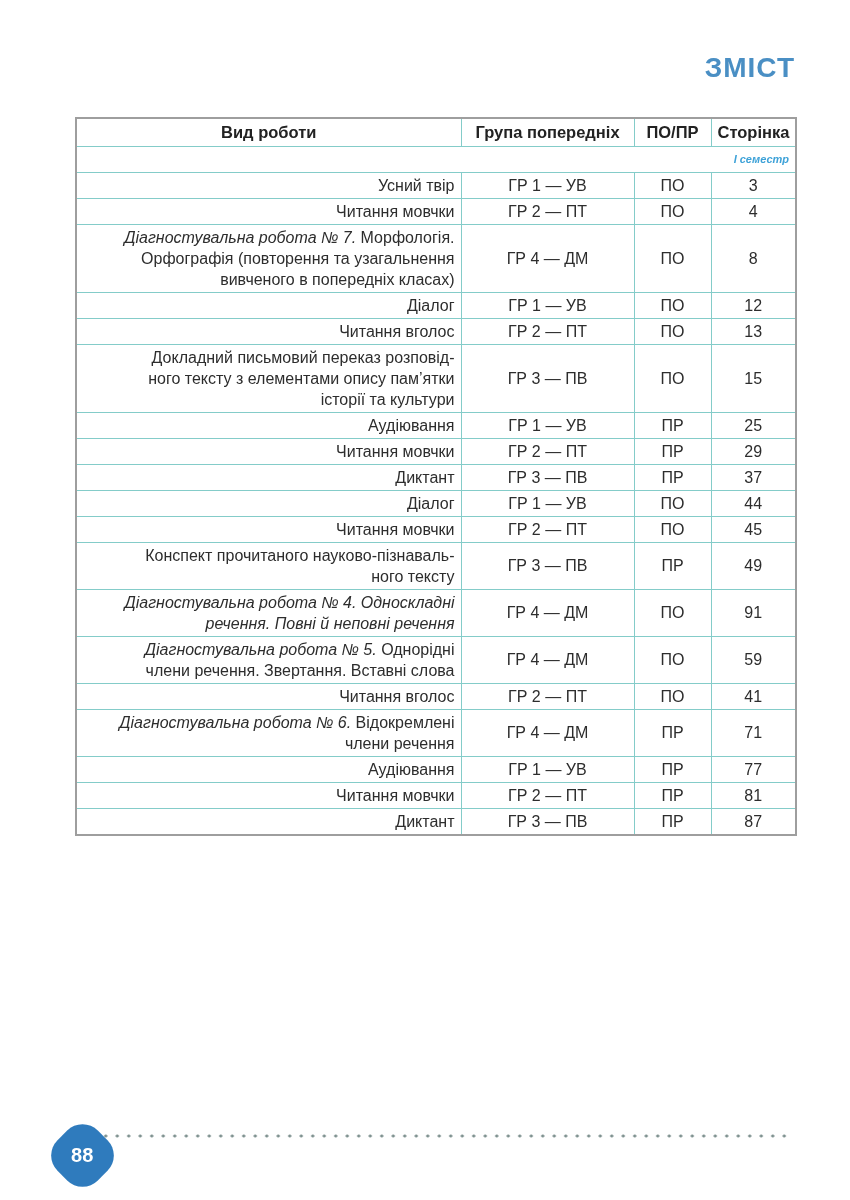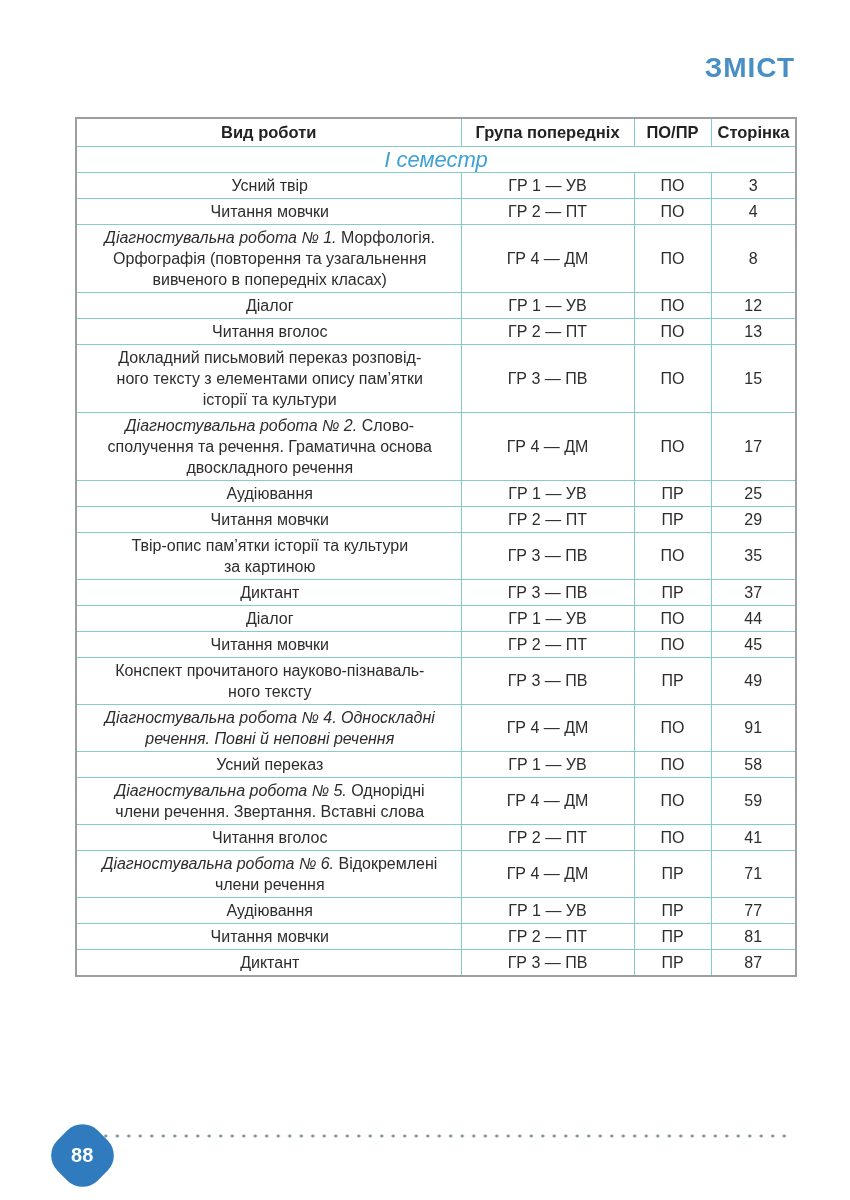--- a/index.html
+++ b/index.html
@@ -16,24 +16,24 @@
   table.toc{
     border-collapse:collapse; table-layout:fixed;
     width:720px; margin:33px 6px 0 75px;
     border:2px solid var(--border-gray);
     font-size:16px; line-height:21px;
   }
   col.c1{width:385px;} col.c2{width:173px;} col.c3{width:77px;} col.c4{width:85px;}
   th,td{border:1px solid var(--border-teal); vertical-align:middle; padding:2px 6px;}
   thead th{font-weight:bold; text-align:center; color:#222; height:28px; font-size:16.5px;}
   tr.section-row td{
-    text-align:center; color:var(--section-blue);
-    font-weight:normal; font-style:italic; height:24px; font-size:22px;
-  }
-  td.work{text-align:center; padding-left:8px; white-space:pre-line;}
+    text-align:right; color:var(--section-blue);
+    font-weight:bold; font-style:italic; height:24px; font-size:11px;
+  }
+  td.work{text-align:right; padding-left:8px; white-space:pre-line;}
   td.c{text-align:center;}
   .it{font-style:italic;}
   .footer-dots{
     position:absolute; left:100px; top:1134px; width:693px; height:4px;
     background-image:radial-gradient(circle,var(--dot-color) 1.4px,transparent 1.7px);
     background-size:11.5px 4px; background-repeat:repeat-x;
   }
   .page-badge{
     position:absolute; left:54px; top:1127px; width:57px; height:57px;
     background:var(--badge-blue); border-radius:38%;
@@ -75,21 +75,21 @@
           <td class="c">ПО</td>
           <td class="c">3</td>
         </tr>
         <tr>
           <td class="work"><span>Читання мовчки</span></td>
           <td class="c">ГР 2 — ПТ</td>
           <td class="c">ПО</td>
           <td class="c">4</td>
         </tr>
         <tr>
-          <td class="work"><span class="it">Діагностувальна робота № 1.</span><span> Морфологія.
+          <td class="work"><span class="it">Діагностувальна робота № 7.</span><span> Морфологія.
 Орфографія (повторення та узагальнення
 вивченого в попередніх класах)</span></td>
           <td class="c">ГР 4 — ДМ</td>
           <td class="c">ПО</td>
           <td class="c">8</td>
         </tr>
         <tr>
           <td class="work"><span>Діалог</span></td>
           <td class="c">ГР 1 — УВ</td>
           <td class="c">ПО</td>
@@ -103,45 +103,30 @@
         </tr>
         <tr>
           <td class="work"><span>Докладний письмовий переказ розповід-
 ного тексту з елементами опису пам’ятки
 історії та культури</span></td>
           <td class="c">ГР 3 — ПВ</td>
           <td class="c">ПО</td>
           <td class="c">15</td>
         </tr>
         <tr>
-          <td class="work"><span class="it">Діагностувальна робота № 2.</span><span> Слово-
-сполучення та речення. Граматична основа
-двоскладного речення</span></td>
-          <td class="c">ГР 4 — ДМ</td>
-          <td class="c">ПО</td>
-          <td class="c">17</td>
-        </tr>
-        <tr>
           <td class="work"><span>Аудіювання</span></td>
           <td class="c">ГР 1 — УВ</td>
           <td class="c">ПР</td>
           <td class="c">25</td>
         </tr>
         <tr>
           <td class="work"><span>Читання мовчки</span></td>
           <td class="c">ГР 2 — ПТ</td>
           <td class="c">ПР</td>
           <td class="c">29</td>
-        </tr>
-        <tr>
-          <td class="work"><span>Твір-опис пам’ятки історії та культури
-за картиною</span></td>
-          <td class="c">ГР 3 — ПВ</td>
-          <td class="c">ПО</td>
-          <td class="c">35</td>
         </tr>
         <tr>
           <td class="work"><span>Диктант</span></td>
           <td class="c">ГР 3 — ПВ</td>
           <td class="c">ПР</td>
           <td class="c">37</td>
         </tr>
         <tr>
           <td class="work"><span>Діалог</span></td>
           <td class="c">ГР 1 — УВ</td>
@@ -160,26 +145,20 @@
           <td class="c">ГР 3 — ПВ</td>
           <td class="c">ПР</td>
           <td class="c">49</td>
         </tr>
         <tr>
           <td class="work"><span class="it">Діагностувальна робота № 4. Односкладні
 речення. Повні й неповні речення</span></td>
           <td class="c">ГР 4 — ДМ</td>
           <td class="c">ПО</td>
           <td class="c">91</td>
-        </tr>
-        <tr>
-          <td class="work"><span>Усний переказ</span></td>
-          <td class="c">ГР 1 — УВ</td>
-          <td class="c">ПО</td>
-          <td class="c">58</td>
         </tr>
         <tr>
           <td class="work"><span class="it">Діагностувальна робота № 5.</span><span> Однорідні
 члени речення. Звертання. Вставні слова</span></td>
           <td class="c">ГР 4 — ДМ</td>
           <td class="c">ПО</td>
           <td class="c">59</td>
         </tr>
         <tr>
           <td class="work"><span>Читання вголос</span></td>

